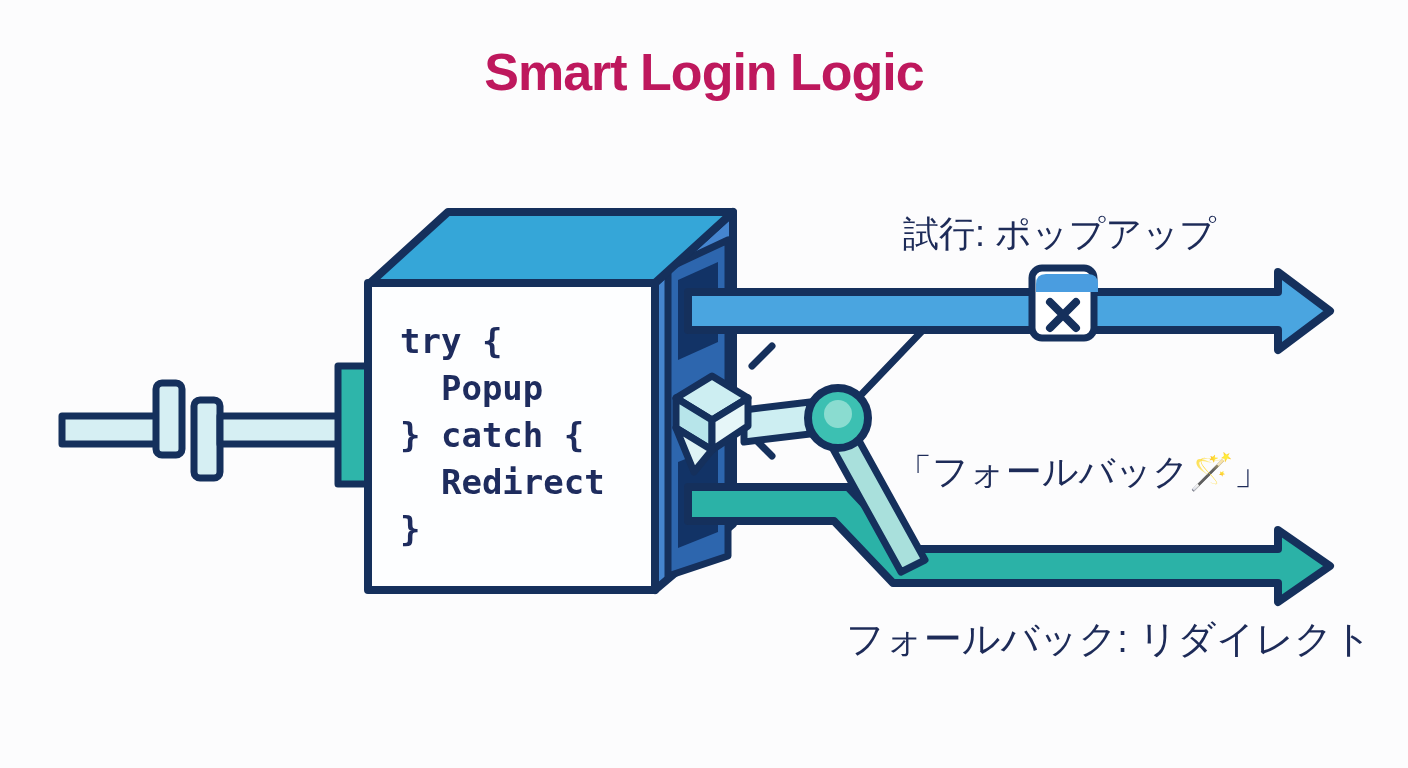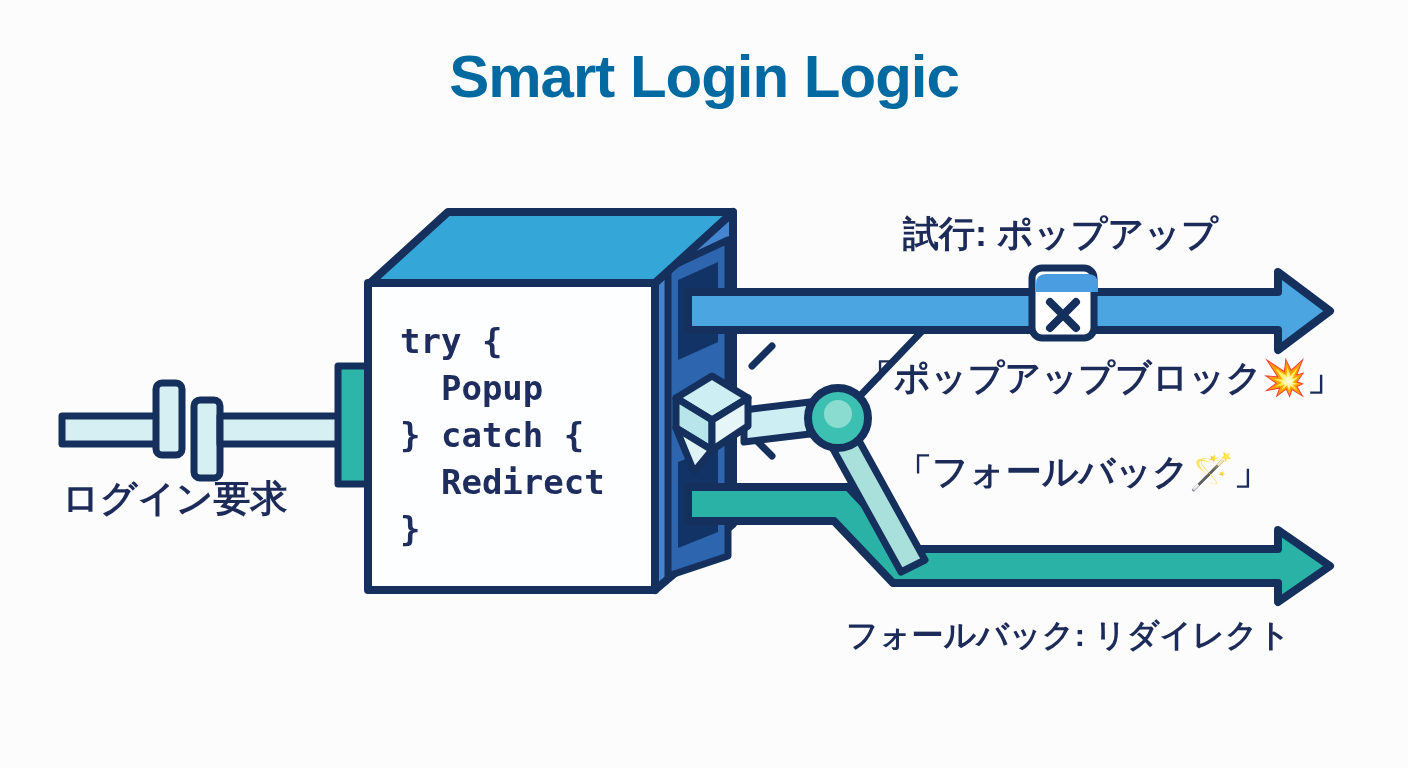--- a/index.html
+++ b/index.html
@@ -4,31 +4,31 @@
 <style>
   html,body{margin:0;padding:0;background:#e8e8ea;}
   .stage{
     position:relative;width:1408px;height:768px;overflow:hidden;
     background:#fcfcfd;
     font-family:"Liberation Sans", sans-serif;
     color:#1d2b58;
   }
   .title{
     position:absolute;left:0;top:42px;width:100%;
-    text-align:center;font-size:60px;font-weight:800;letter-spacing:-1px;
-    color:#0369a1;
+    text-align:center;font-size:52px;font-weight:800;letter-spacing:-1px;
+    color:#be185d;
   }
   svg.diagram{position:absolute;left:0;top:0;}
   .outline{stroke:#15305c;stroke-width:8;stroke-linejoin:round;stroke-linecap:round;}
   .outline-thin{stroke:#15305c;stroke-width:7;stroke-linejoin:round;stroke-linecap:round;}
-  .label{position:absolute;font-weight:700;color:#1d2b58;white-space:nowrap;text-align:right;}
+  .label{position:absolute;font-weight:400;color:#1d2b58;white-space:nowrap;text-align:right;}
   .lbl-attempt{left:903px;top:210px;font-size:36px;}
   .lbl-blocked{left:858px;top:354px;font-size:36px;}
   .lbl-autoswitch{left:896px;top:448px;font-size:36px;}
-  .lbl-fallback{left:846px;top:614px;font-size:32px;}
+  .lbl-fallback{left:846px;top:614px;font-size:38px;}
   .lbl-login{left:62px;top:474px;font-size:37px;}
   .lbl-gate{
     position:absolute;left:335px;top:606px;width:360px;
     text-align:center;font-size:35px;font-weight:700;line-height:1.32;
     white-space:pre-line;color:#1d2b58;
   }
   .code{
     position:absolute;left:396px;top:314px;margin:4px;
     font-family:"DejaVu Sans Mono", monospace;
     font-size:34px;line-height:47px;font-weight:bold;color:#1e2c5e;
@@ -86,19 +86,17 @@
       <path d="M1050,302 L1076,328 M1076,302 L1050,328" class="outline" fill="none"></path>
     </g>
   </svg>
 
   <pre class="code">try {
   Popup
 } catch {
   Redirect
 }</pre>
 
-  <div class="label lbl-login">ログイン要求</div>
   <div class="label lbl-attempt">試行: ポップアップ</div>
-  <div class="label lbl-blocked">「ポップアップブロック💥」</div>
   <div class="label lbl-autoswitch">「フォールバック🪄」</div>
   <div class="label lbl-fallback">フォールバック: リダイレクト</div>
 
 </div>
 
 </body></html>

